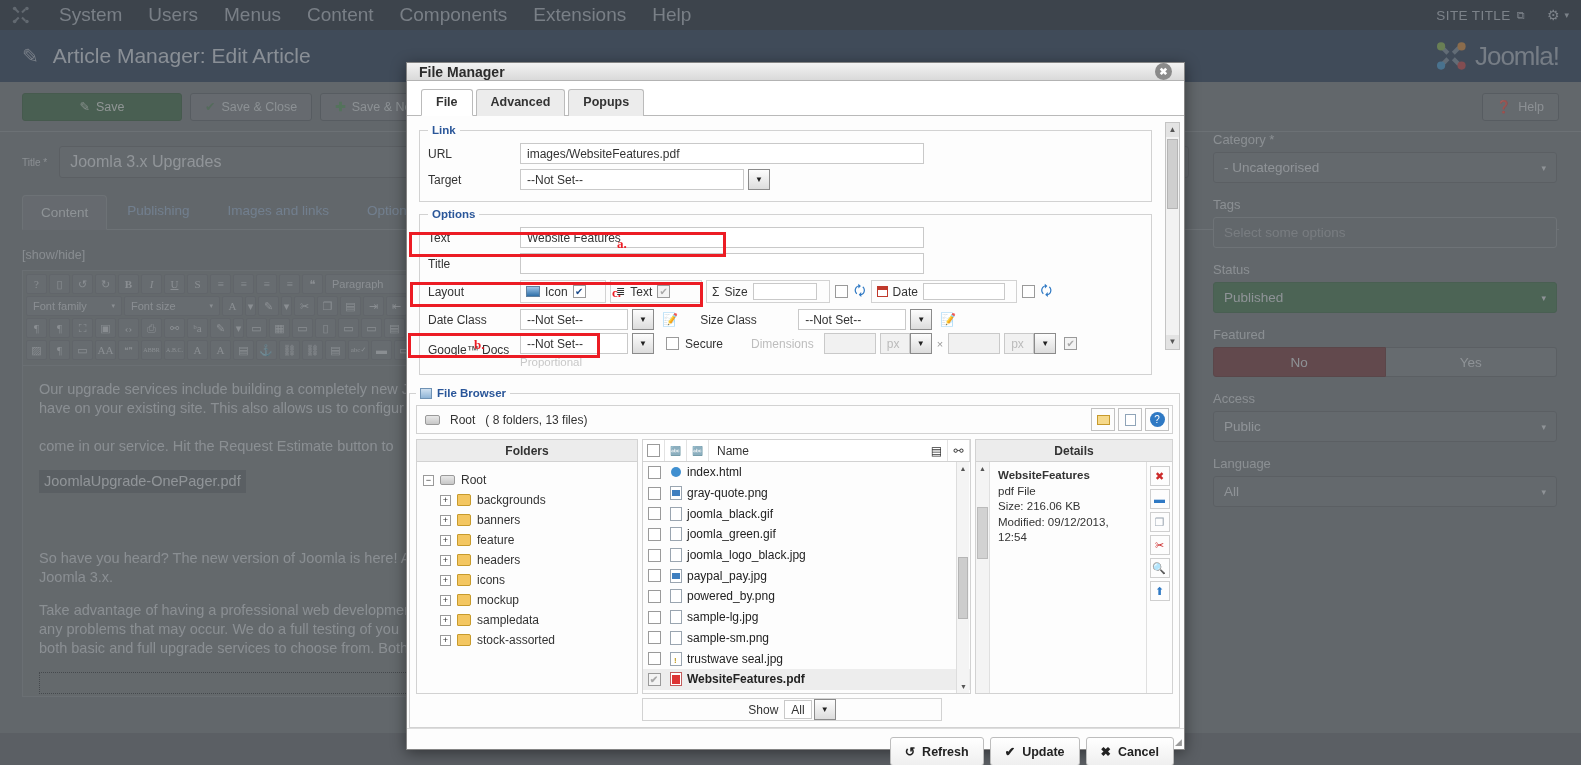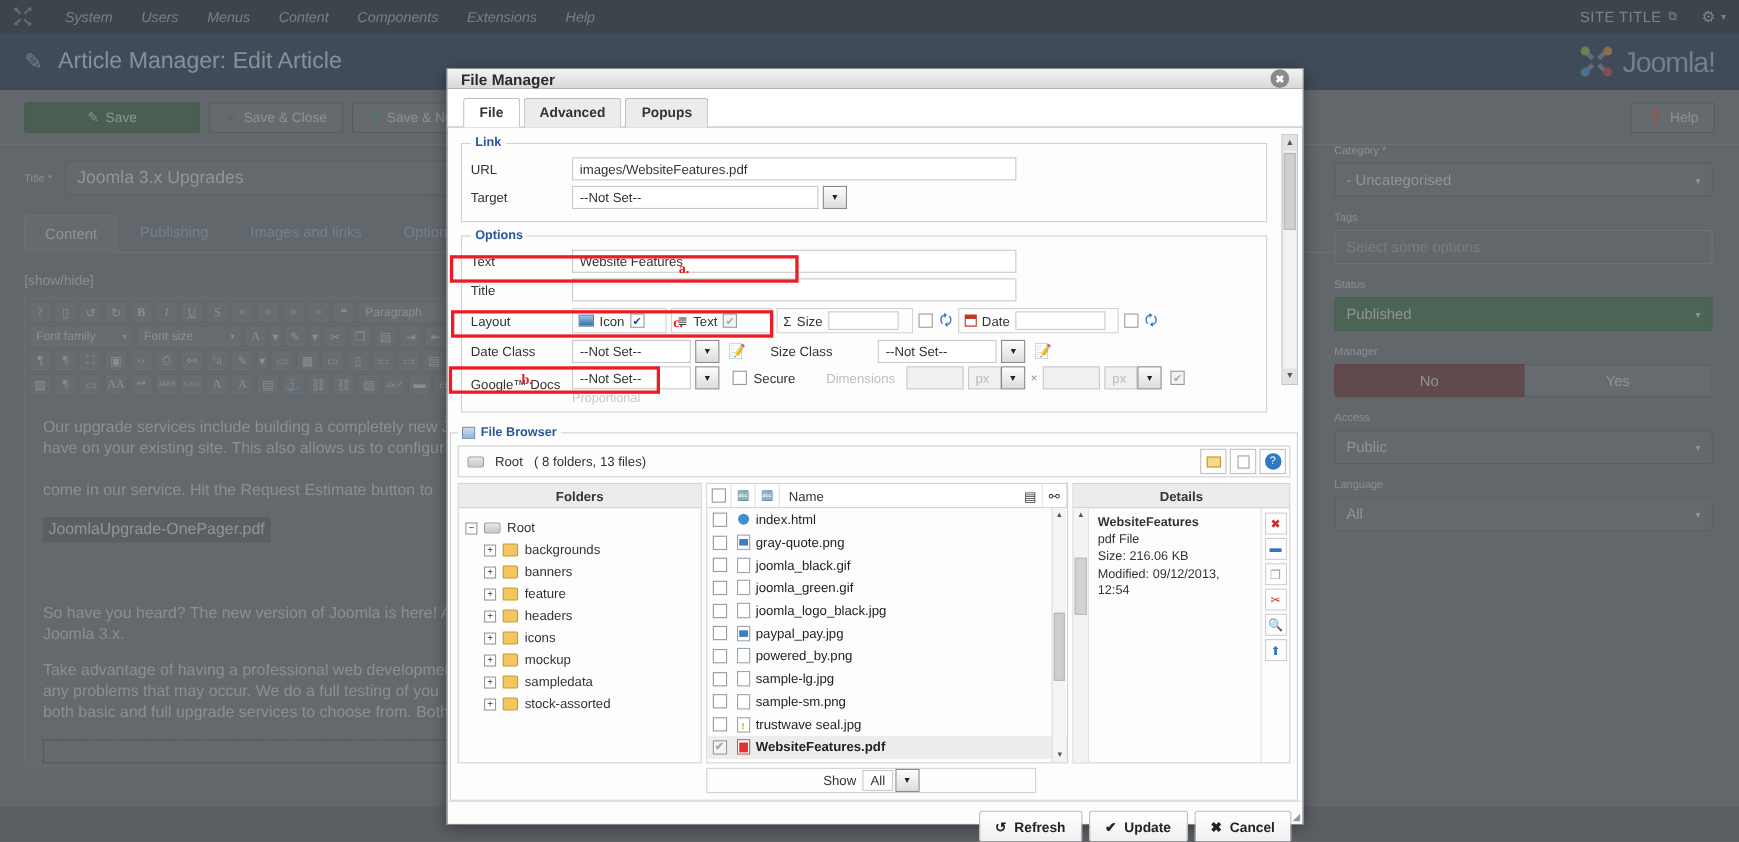--- a/index.html
+++ b/index.html
@@ -14,21 +14,21 @@
 
   
   #bg { position:absolute; inset:0; }
   #bg-dim { position:absolute; inset:0; background:rgba(90,94,99,0.55); z-index:50; pointer-events:none; }
 
   .topbar {
     height:30px; background:#1b2432; display:flex; align-items:center;
     padding:0 12px; color:#9aa2ae; font-size:13px;
   }
   .topbar .jlogo { width:20px; height:18px; margin-right:14px; opacity:.65; }
-  .topbar .mitem { padding:0 13px; color:#9fa6b1; font-size:13px;font-style:italic; }
+  .topbar .mitem { padding:0 13px; color:#9fa6b1; font-size:19px; }
   .topbar .spacer { flex:1; }
   .topbar .site-title { font-size:13.5px; letter-spacing:.4px; color:#a7aeb9; display:flex; align-items:center; gap:6px; }
   .topbar .gear { margin-left:22px; display:flex; align-items:center; gap:5px; color:#a7aeb9; font-size:13px; }
 
   .subhead {
     height:52px; background:#23334f; display:flex; align-items:center;
     padding:0 22px; color:#c0c7d2;
   }
   .subhead .pencil { font-size:20px; margin-right:14px; opacity:.75; }
   .subhead h1 { font-size:21px; font-weight:400; margin:0; color:#c4cad4; }
@@ -80,21 +80,21 @@
     font-size:11px; color:#c5c8cc; display:flex; align-items:center; padding:0 6px; gap:10px;
   }
   .ed-body { padding:14px 16px; font-size:14.5px; line-height:19px; color:#c6c9cd; height:330px; overflow:hidden; }
   .ed-body p { margin:0 0 14px 0; }
   .pdf-chip { background:#5c6064; padding:2px 5px; color:#d3d6da; display:inline-block; }
   .empty-dotted { border:1px dotted #2d3034; height:22px; margin:10px 0 22px 0; }
 
   
   .side { position:absolute; right:0; top:132px; width:392px; padding:0 24px; color:#c4c7cb; }
   .side .f { margin-bottom:14px; }
-  .side .flbl { font-size:10px; margin-bottom:5px; color:#c6c9cd; }
+  .side .flbl { font-size:13px; margin-bottom:5px; color:#c6c9cd; }
   .side .fsel {
     height:31px; border:1px solid #5d6165; border-radius:3px; background:#72767b;
     font-size:13.5px; color:#d0d3d7; display:flex; align-items:center; padding:0 10px; position:relative;
   }
   .side .fsel .car { position:absolute; right:10px; font-size:9px; }
   .side .fsel.green { background:#3c6b46; border-color:#355f3e; }
   .side .ftext {
     height:31px; border:1px solid #888c90; border-radius:3px; background:#6e7277;
     font-size:13.5px; color:#9ea1a5; display:flex; align-items:center; padding:0 10px;
   }
@@ -430,21 +430,21 @@
       <div class="ftext">Select some options</div>
     </div>
     <div class="f">
       <div class="flbl">Status</div>
       <div class="fsel green">
         <span>Published</span>
         <span class="car">▾</span>
       </div>
     </div>
     <div class="f">
-      <div class="flbl">Manager</div>
+      <div class="flbl">Featured</div>
       <div class="toggle">
         <div class="no">No</div>
         <div class="yes">Yes</div>
       </div>
     </div>
     <div class="f">
       <div class="flbl">Access</div>
       <div class="fsel">
         <span>Public</span>
         <span class="car">▾</span>

